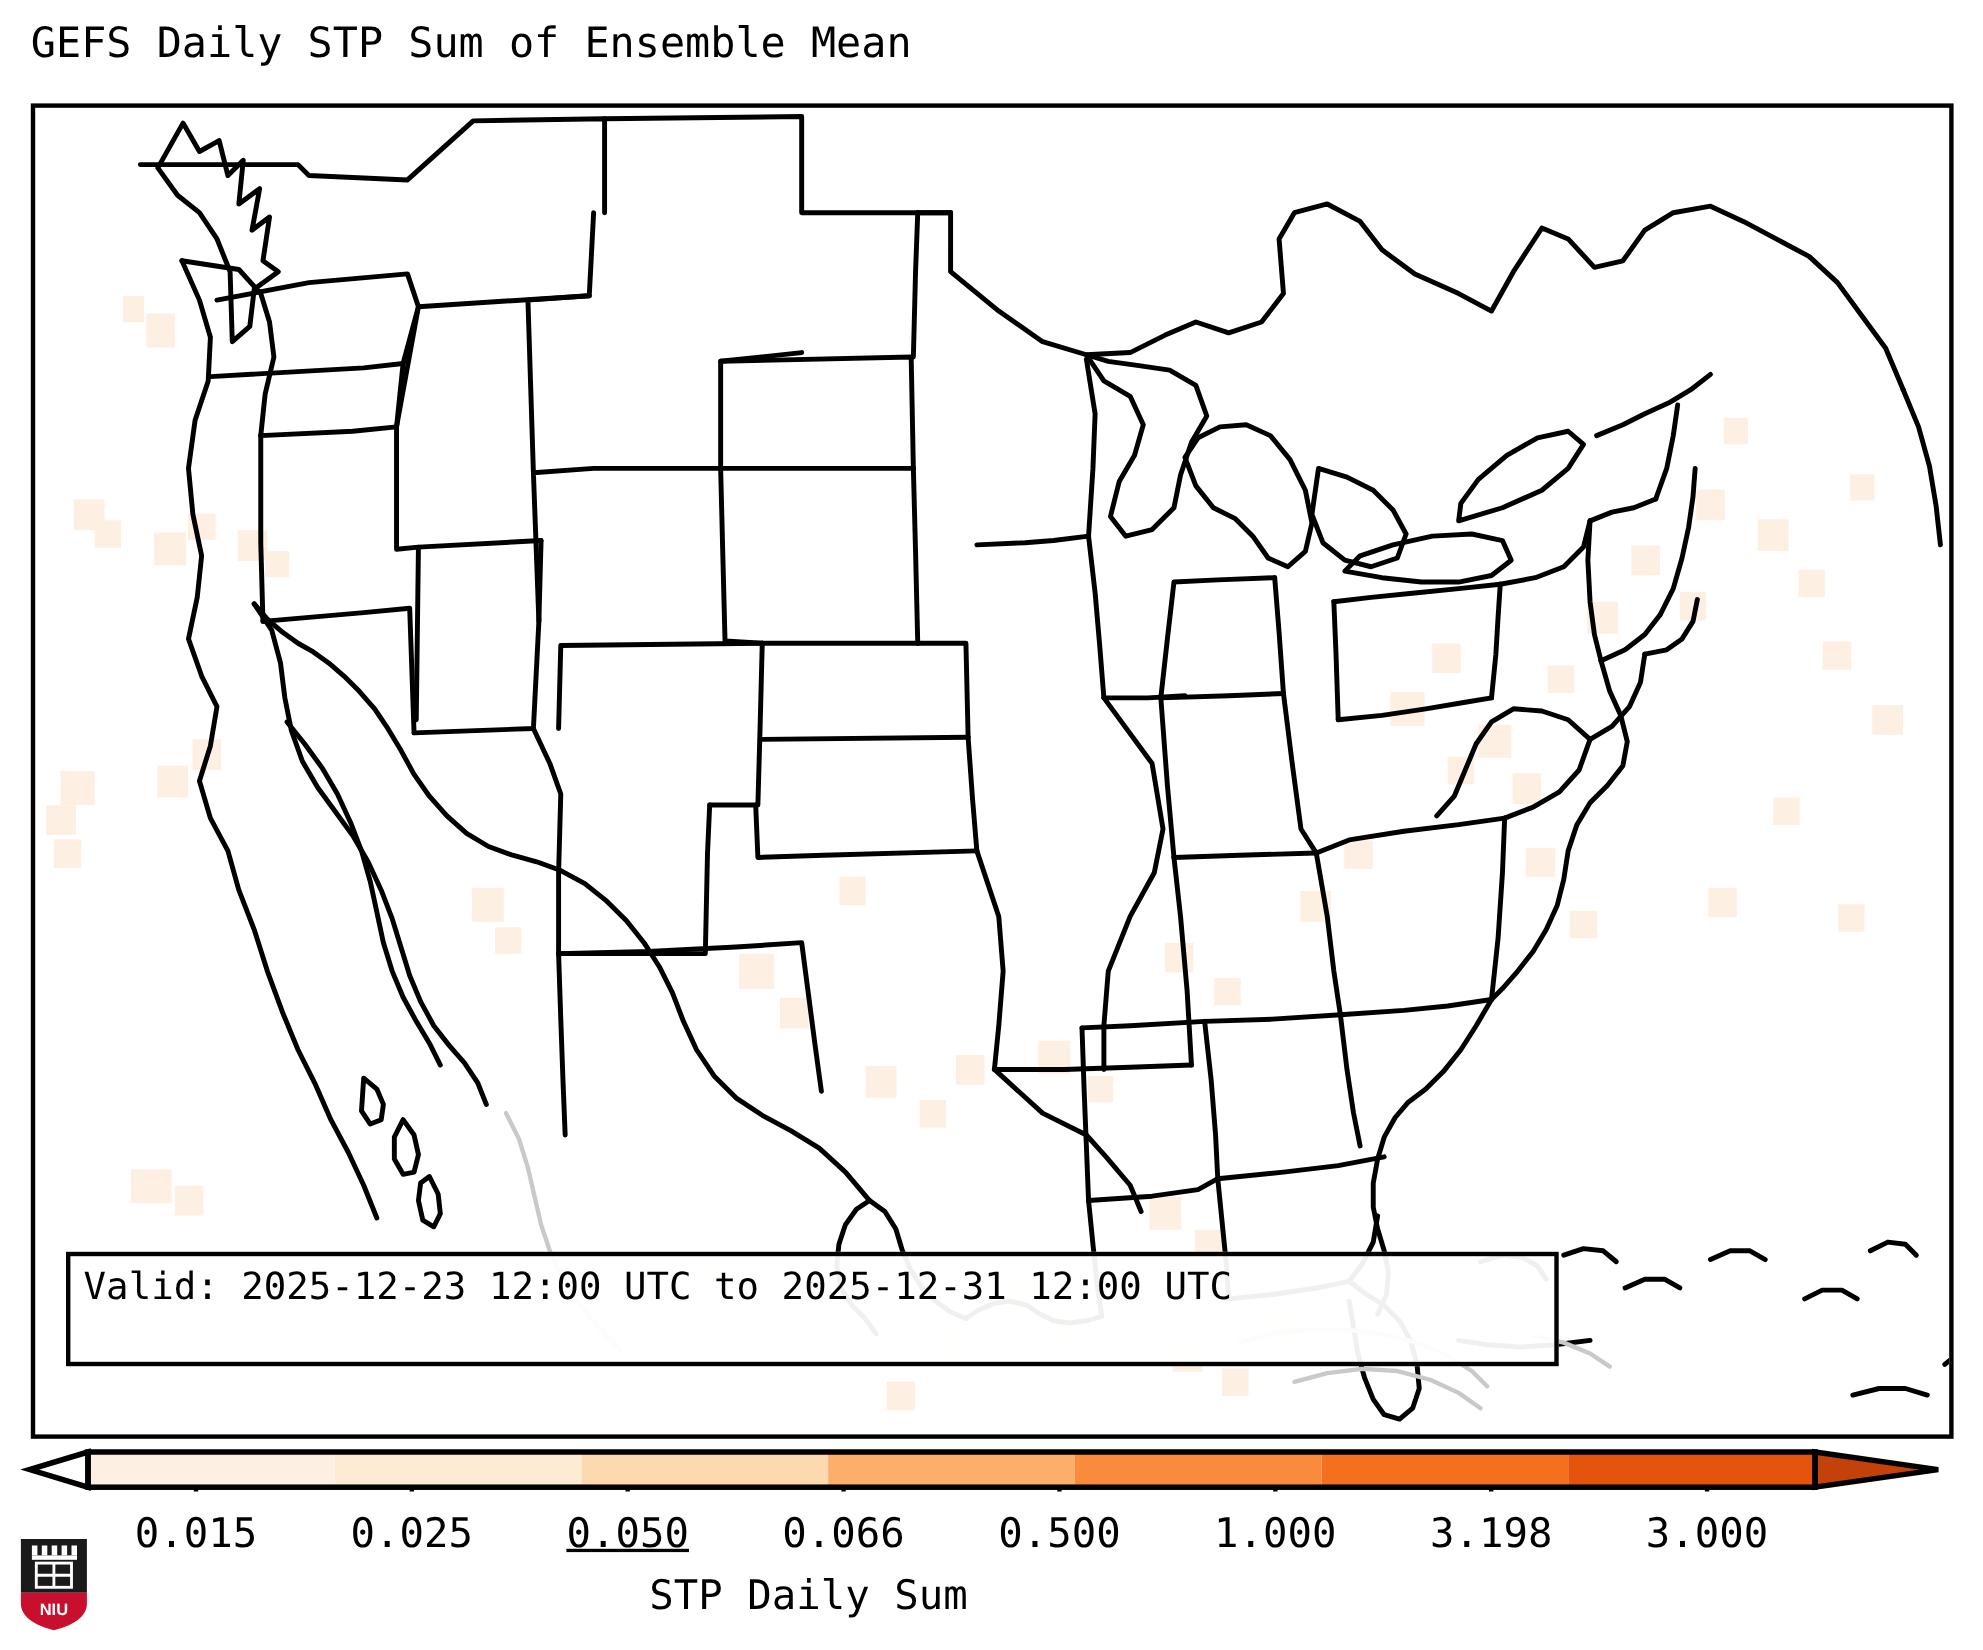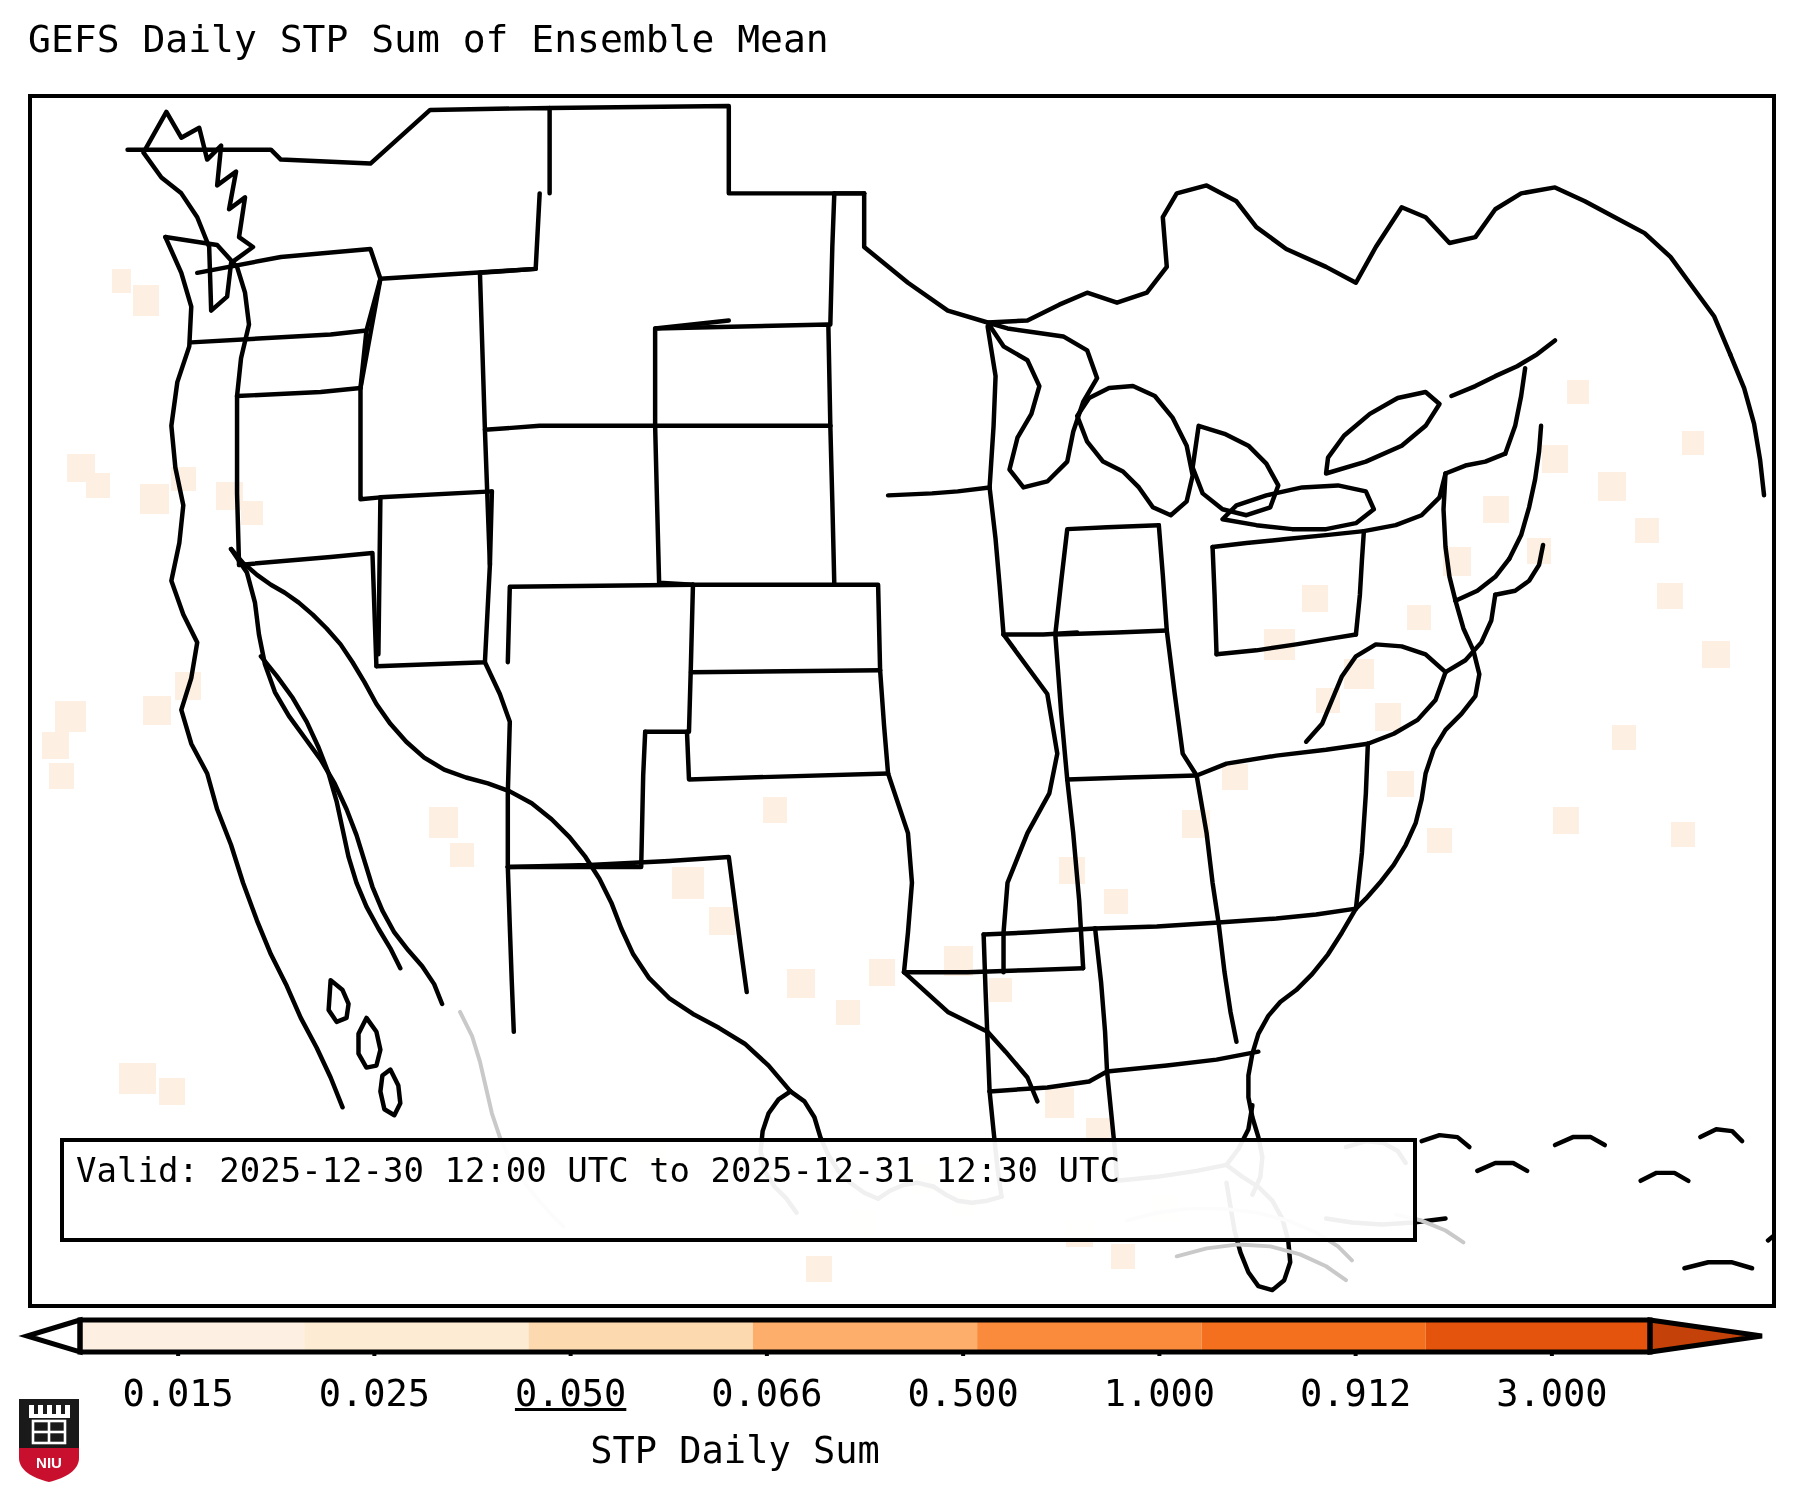--- a/index.html
+++ b/index.html
@@ -376,21 +376,21 @@
       <path d="M1100,1130 L1130,1122 L1162,1118 L1196,1118 L1230,1122
                L1262,1130 L1290,1142 L1312,1156 L1326,1170"></path>
       <path d="M1150,1166 L1180,1158 L1212,1154 L1244,1156 L1274,1164
                L1300,1176 L1320,1190"></path>
       <path d="M1370,1124 L1396,1130 L1420,1140 L1438,1152"></path>
     </g>
   </svg>
 </div>
 
 <div id="info-box">
-  <div class="info-line">Valid: 2025-12-30 12:00 UTC to 2025-12-31 12:30 UTC</div>
+  <div class="info-line">Valid: 2025-12-23 12:00 UTC to 2025-12-31 12:00 UTC</div>
 </div>
 
 <div id="colorbar-wrap">
   <svg id="colorbar-svg" width="1803" height="40" viewBox="0 0 1803 40">
     <g id="cb-bands">
         <rect x="80.00" y="4" width="224.29" height="32" fill="#fdf0e3"></rect>
         <rect x="304.29" y="4" width="224.29" height="32" fill="#fdebd4"></rect>
         <rect x="528.57" y="4" width="224.29" height="32" fill="#fdd9b0"></rect>
         <rect x="752.86" y="4" width="224.29" height="32" fill="#fdae6b"></rect>
         <rect x="977.14" y="4" width="224.29" height="32" fill="#fb8b3c"></rect>
@@ -415,21 +415,21 @@
   </svg>
 </div>
 
 <div id="colorbar-ticklabels">
     <div class="cb-ticklabel" style="left: 178.13px;">0.015</div>
     <div class="cb-ticklabel" style="left: 374.38px;">0.025</div>
     <div class="cb-ticklabel" style="left: 570.63px; text-decoration: underline;">0.050</div>
     <div class="cb-ticklabel" style="left: 766.88px;">0.066</div>
     <div class="cb-ticklabel" style="left: 963.13px;">0.500</div>
     <div class="cb-ticklabel" style="left: 1159.38px;">1.000</div>
-    <div class="cb-ticklabel" style="left: 1355.63px;">0.912</div>
+    <div class="cb-ticklabel" style="left: 1355.63px;">3.198</div>
     <div class="cb-ticklabel" style="left: 1551.88px;">3.000</div>
   </div>
 
 <div id="colorbar-axis-label">STP Daily Sum</div>
 
 <svg id="niu-logo" viewBox="0 0 66 88">
 
   <path d="M3,3 L63,3 L63,52 L33,52 L3,52 Z" fill="#1a1a1a"></path>
 
   <path d="M3,52 L63,52 L63,62 C63,74 50,82 33,86 C16,82 3,74 3,62 Z" fill="#c8102e"></path>

